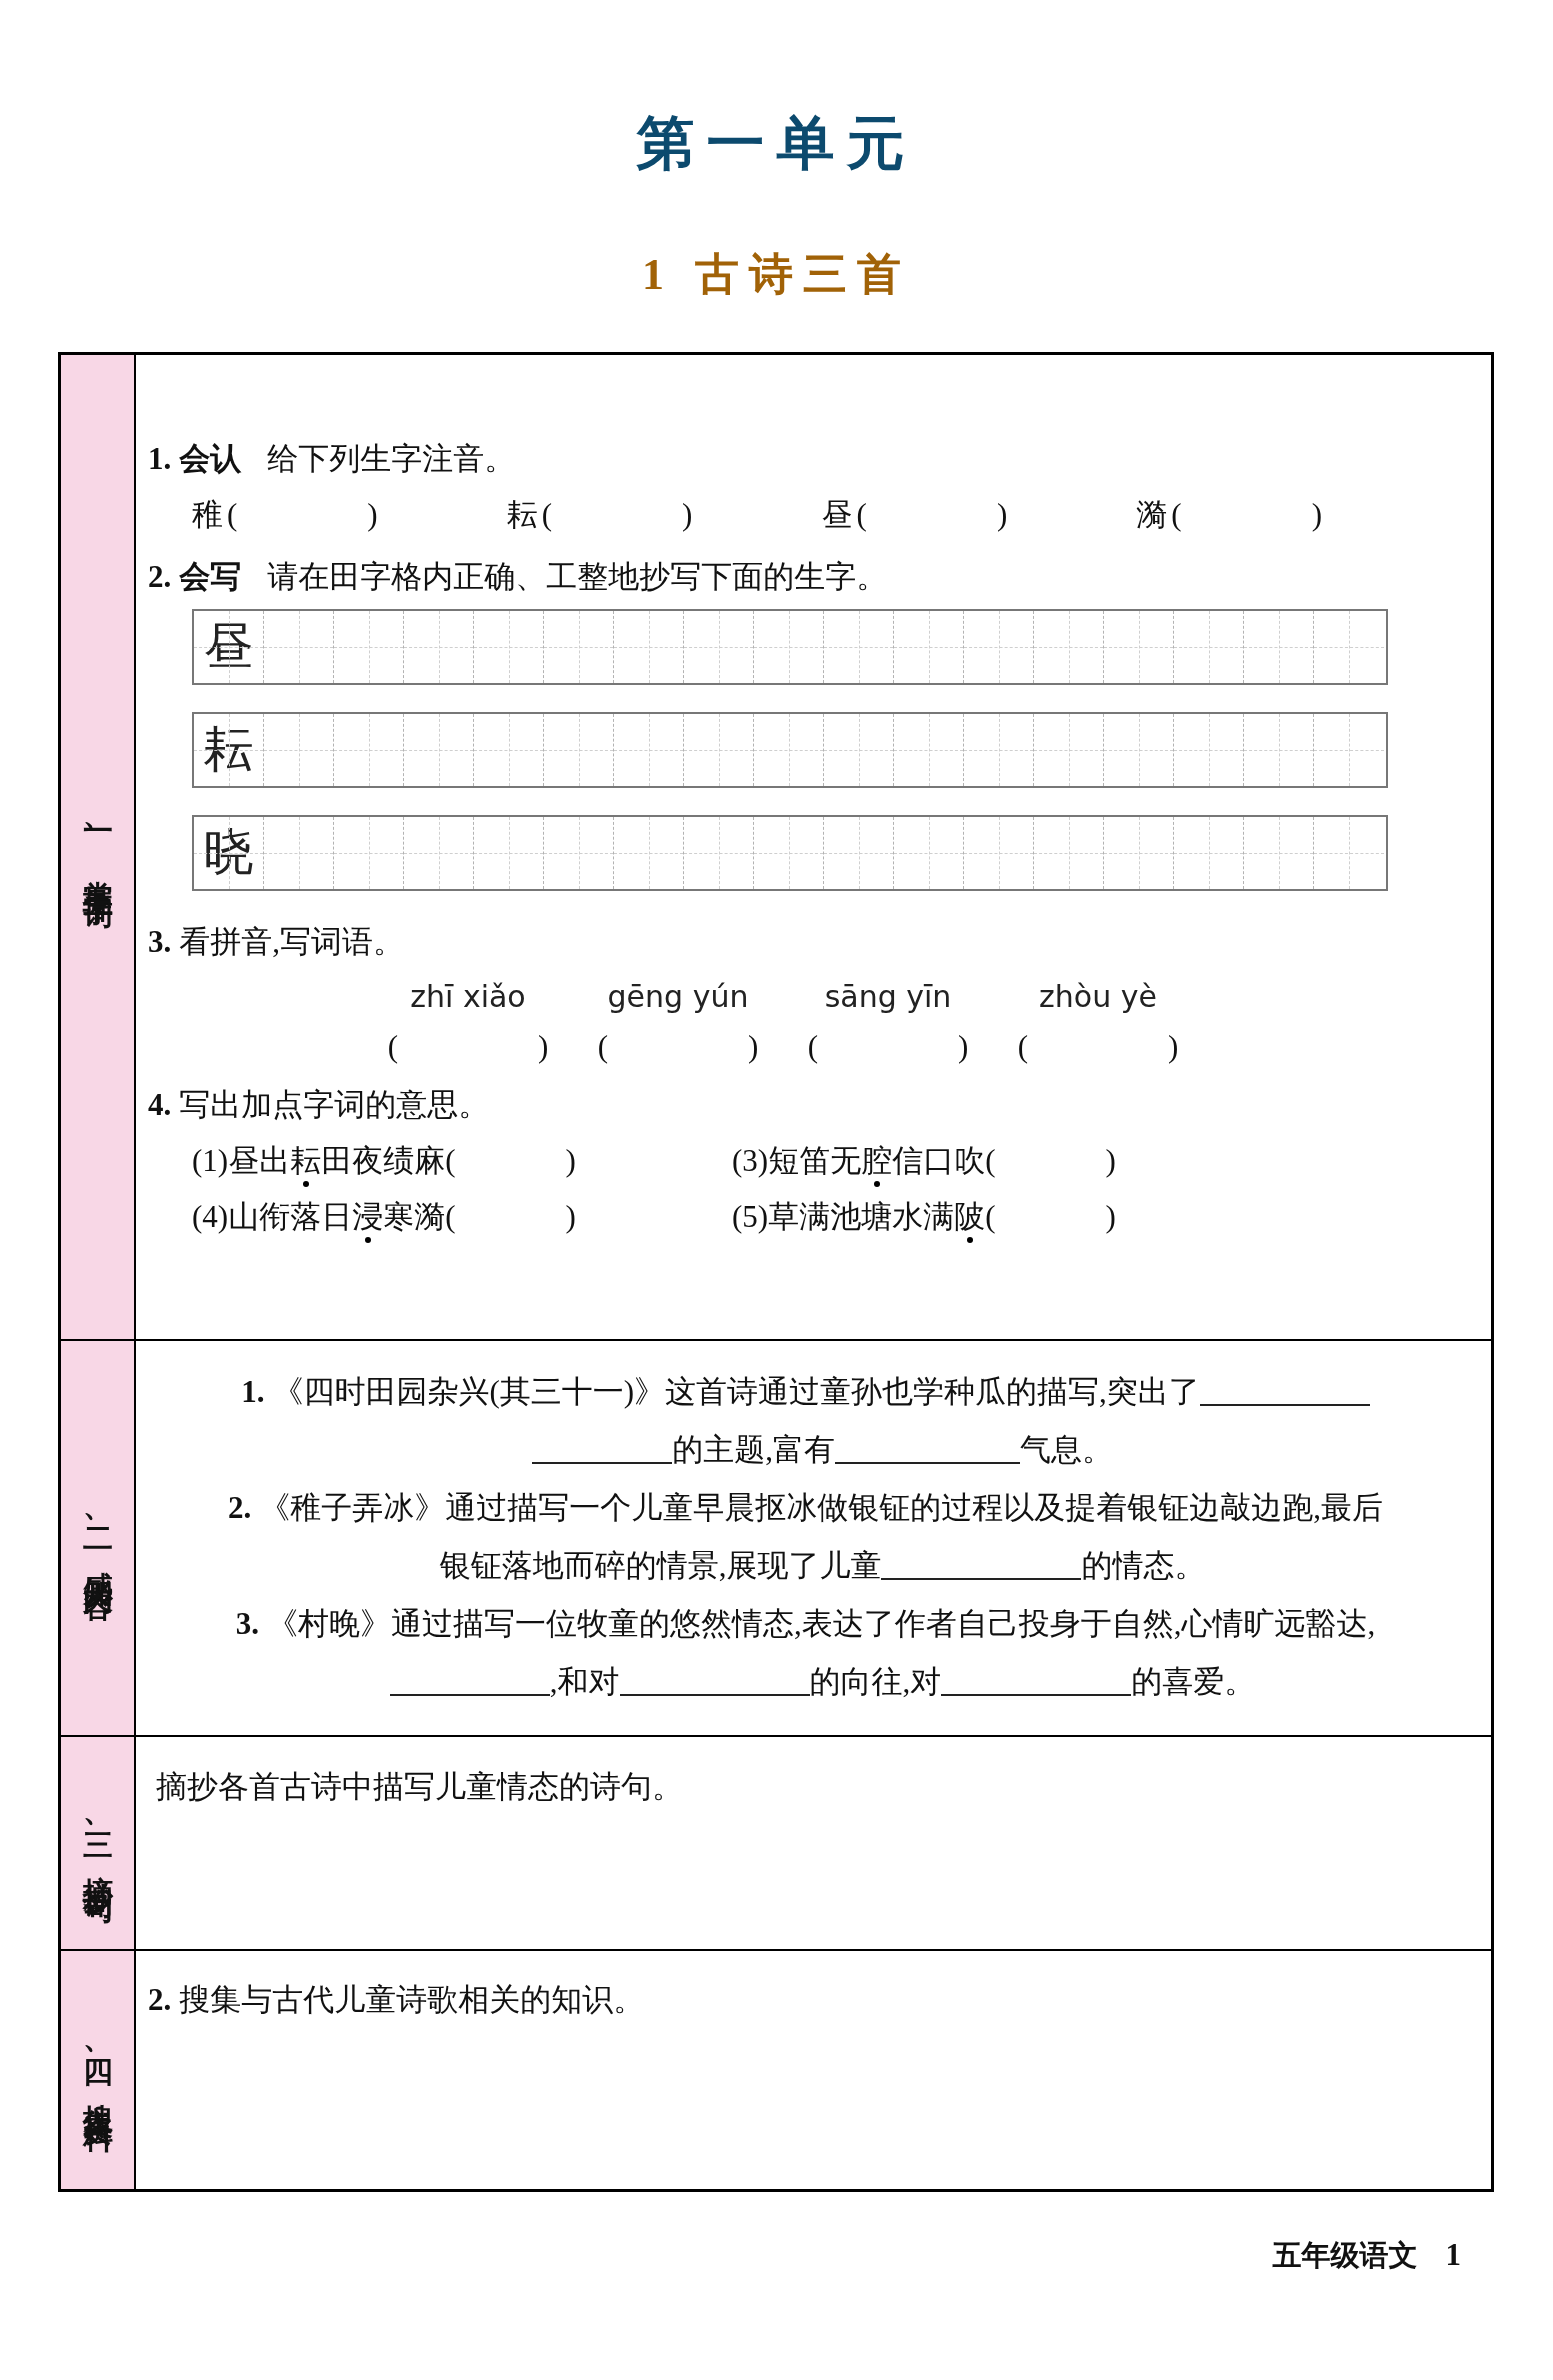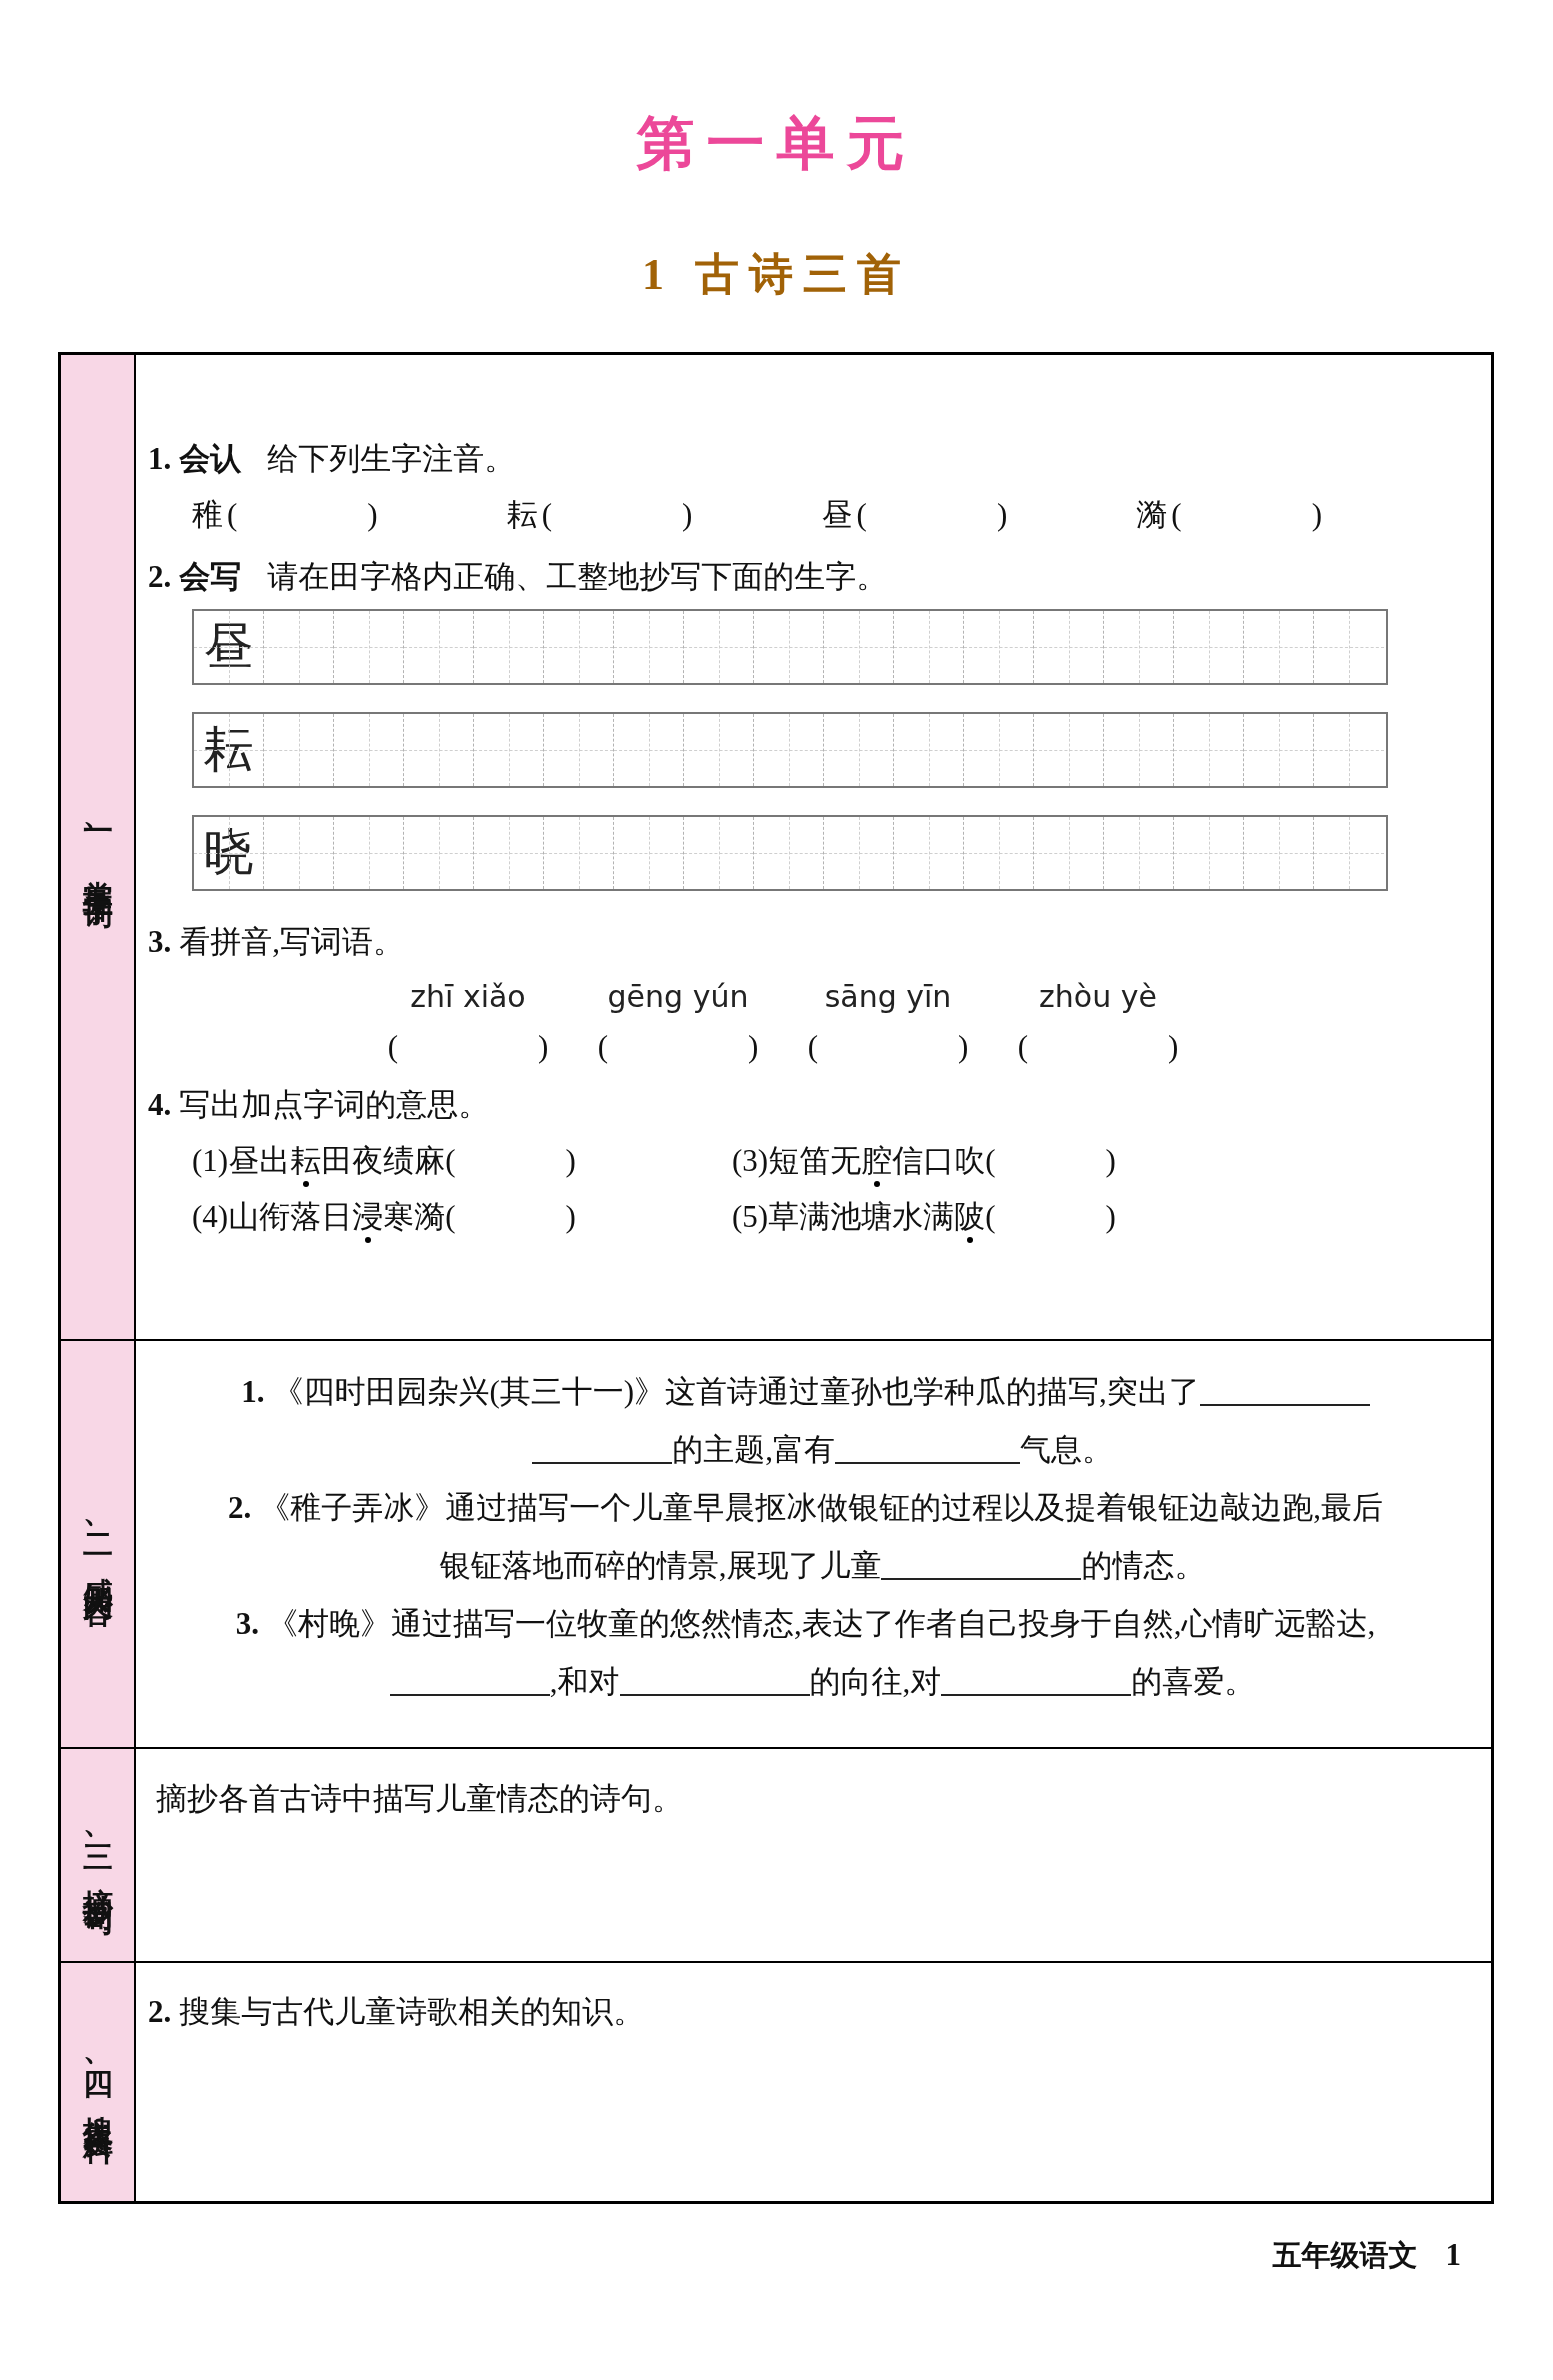--- a/index.html
+++ b/index.html
@@ -9,21 +9,21 @@
     background:#fff;
     font-family:"Liberation Serif", serif;
     color:#111;
     overflow:hidden;
   }
   .unit-title{
     margin:0;padding-top:105px;
     text-align:center;
     font-size:58px;font-weight:800;
     letter-spacing:12px;
-    color:#ec4899;
+    color:#0c4a6e;
   }
   .lesson-title{
     margin:0;padding-top:62px;
     text-align:center;
     font-size:44px;font-weight:700;
     letter-spacing:10px;
     color:#a16207;
   }
   .worksheet{
     position:absolute;left:58px;top:352px;
@@ -45,21 +45,21 @@
   .vlabel{
     writing-mode:vertical-rl;
     text-orientation:upright;
     font-weight:700;
     font-size:30px;
     letter-spacing:6px;
     color:#111;
   }
   .content{
     flex:1 1 auto;
-    padding:0 28px 36px 12px;
+    padding:0 28px 24px 12px;
     box-sizing:border-box;
     font-size:31px;
     line-height:1.55;
     border-radius:12px;
   }
   .sec-1{min-height:984px;}
   .sec-2{min-height:356px;}
   .sec-3{min-height:212px;}
   .sec-4{min-height:238px;}
   .sec-1 .content{padding-top:74px;}

